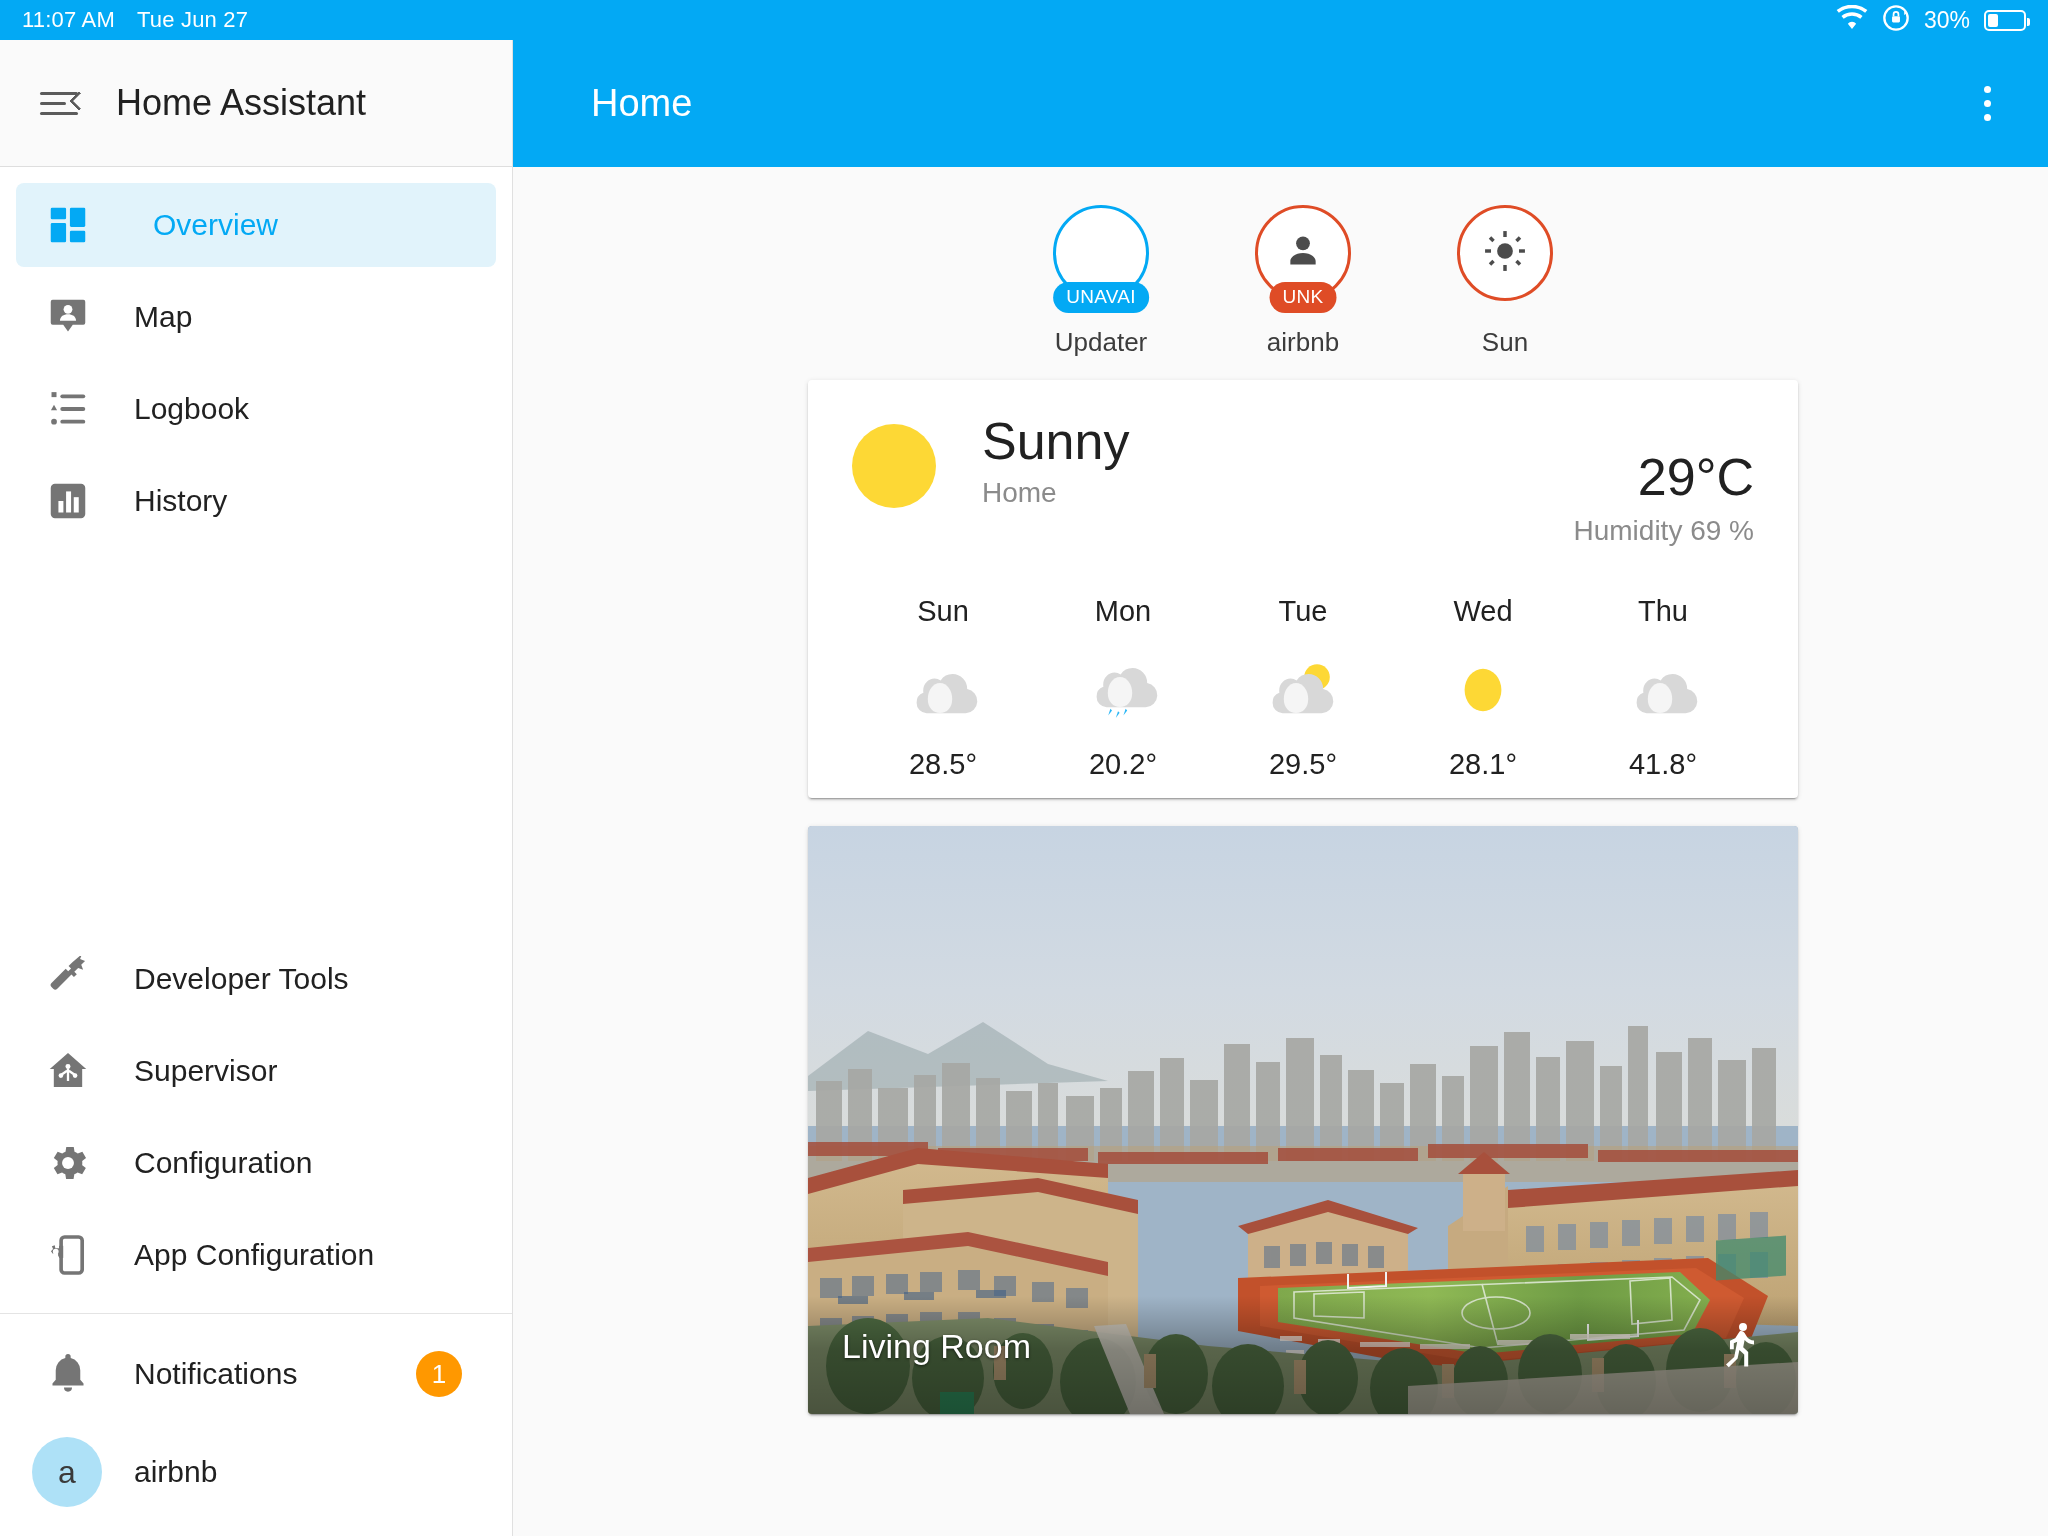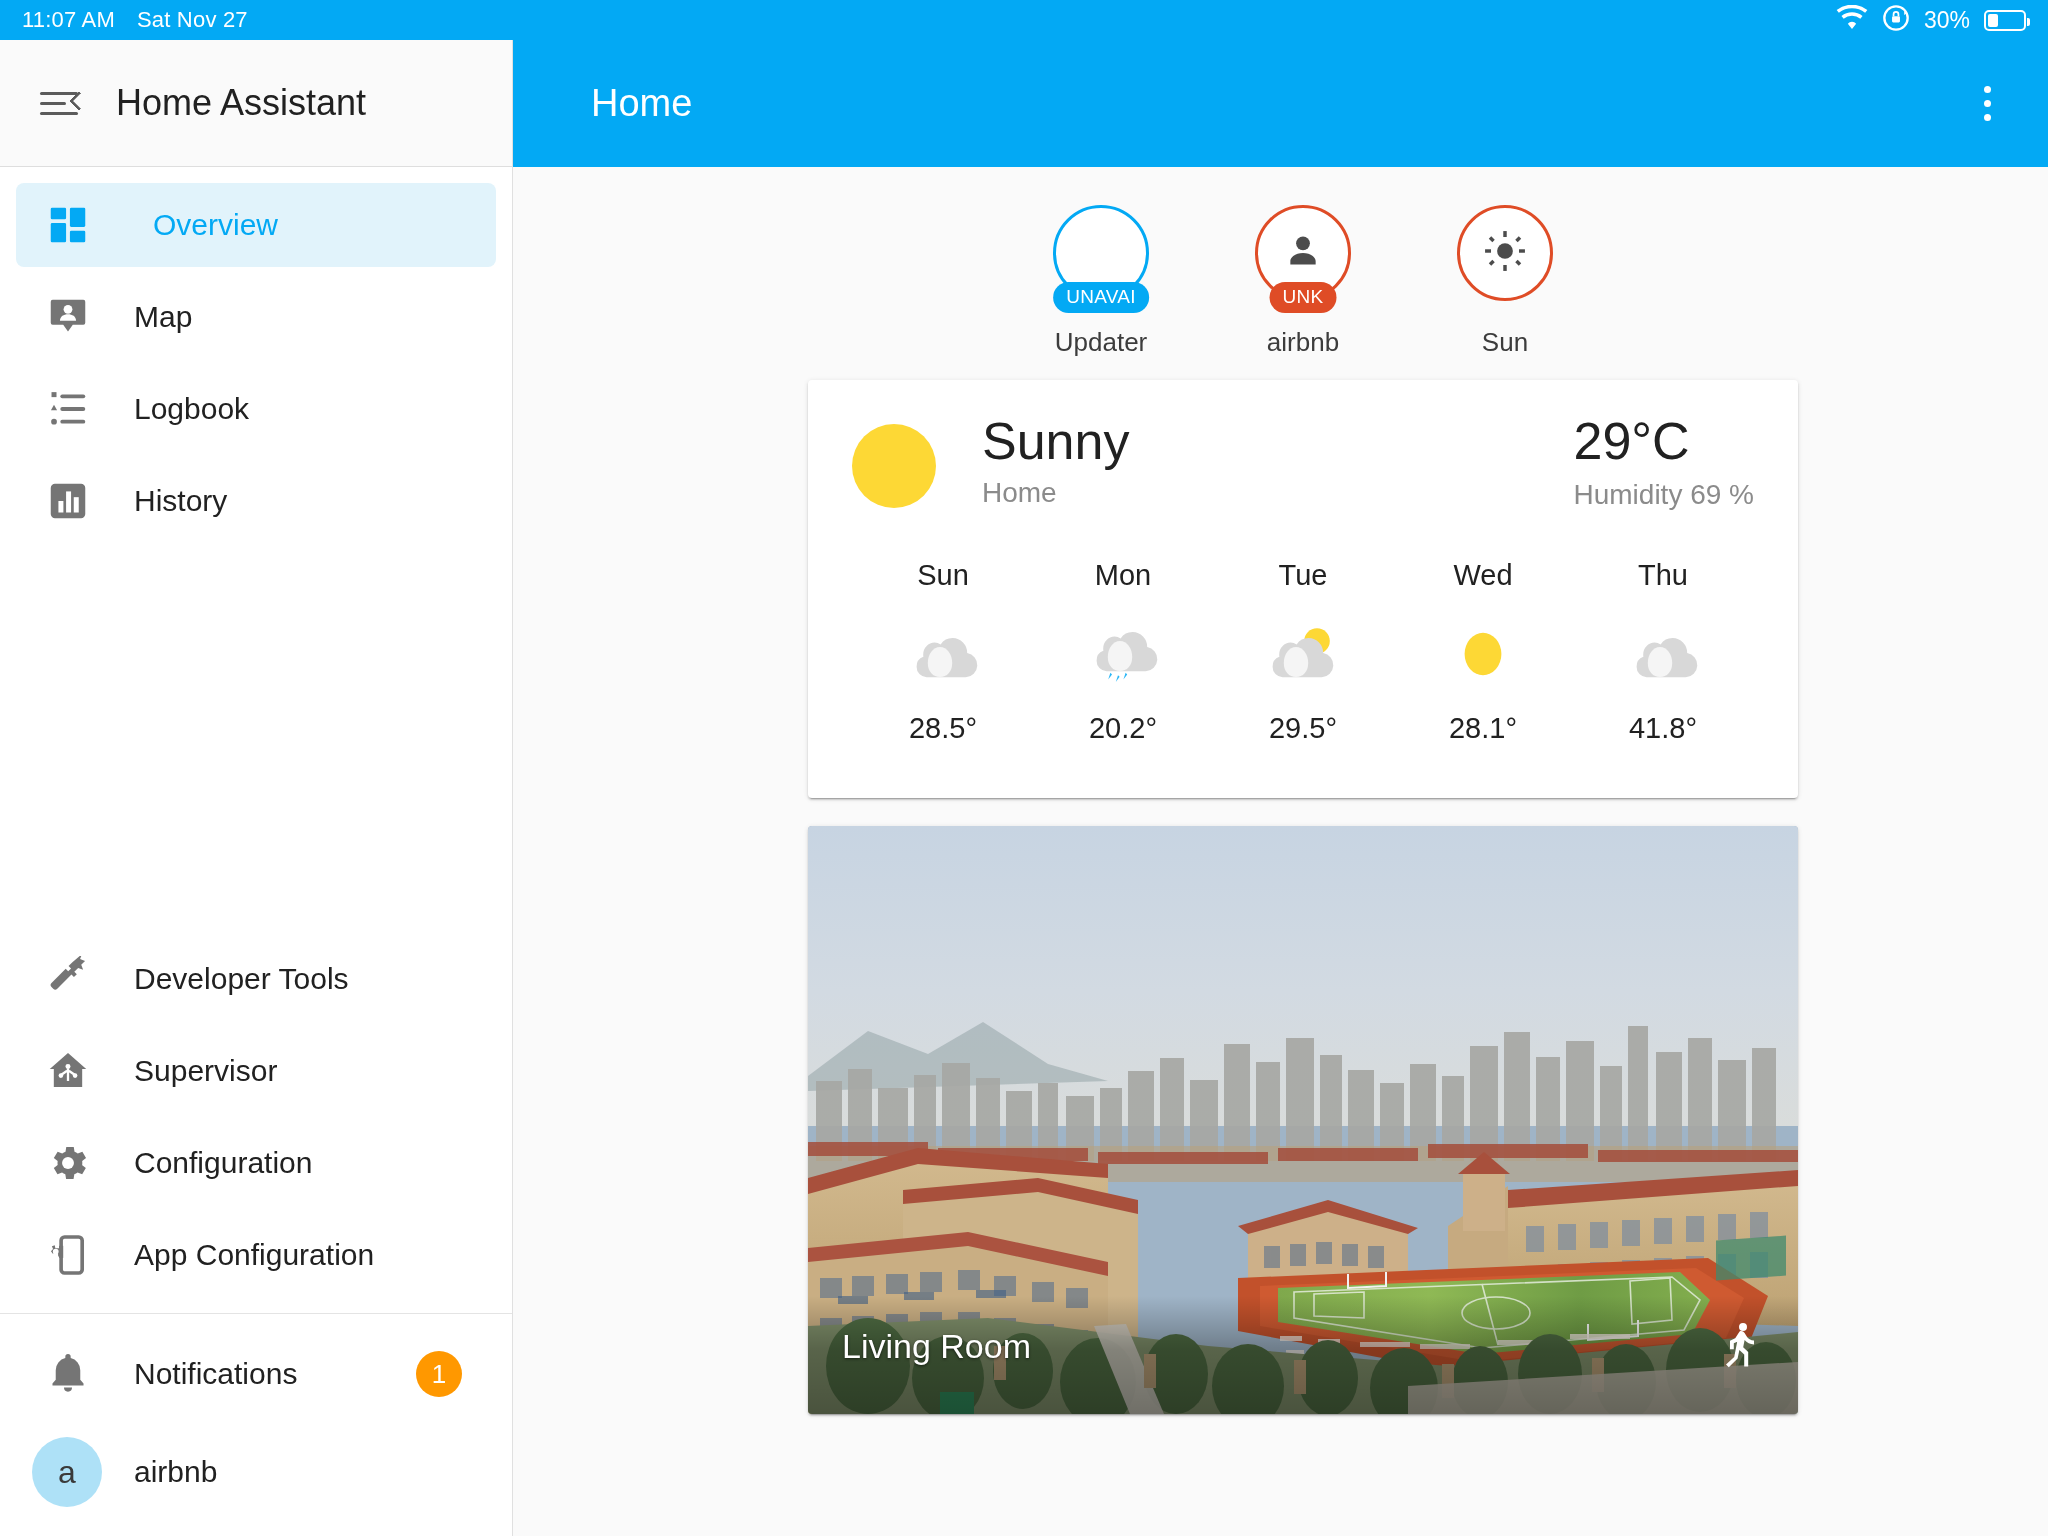--- a/index.html
+++ b/index.html
@@ -125,21 +125,21 @@
   .card {
     background:#fff; border-radius:4px; margin:0 auto;
     box-shadow:0 2px 2px 0 rgba(0,0,0,.14), 0 1px 5px 0 rgba(0,0,0,.12), 0 3px 1px -2px rgba(0,0,0,.2);
   }
   .weather-card { width:990px; height:418px; padding:34px 44px 0 44px; }
   .wx-top { display:flex; align-items:flex-start; }
   .wx-sun-big { width:84px; height:84px; border-radius:50%; background:#FDD835; flex:0 0 84px; margin-top:10px; }
   .wx-main { margin-left:46px; }
   .wx-cond { font-size:52px; color:#212121; line-height:1.05; font-weight:400; }
   .wx-loc { font-size:28px; color:#8b8b8b; margin-top:8px; }
-  .wx-right { margin-left:auto; text-align:left; }
+  .wx-right { margin-left:auto; text-align:right;margin-top:36px; }
   .wx-temp { font-size:52px; color:#212121; line-height:1.05; }
   .wx-hum { font-size:28px; color:#8b8b8b; margin-top:10px; white-space:nowrap; }
 
   .forecast { display:flex; justify-content:space-between; margin-top:48px; padding:0 16px; }
   .fc-day { width:150px; display:flex; flex-direction:column; align-items:center; }
   .fc-name { font-size:29px; color:#212121; }
   .fc-icon { height:96px; display:flex; align-items:center; justify-content:center; margin-top:12px; }
   .fc-temp { font-size:29px; color:#212121; margin-top:12px; }
 
   
@@ -158,21 +158,21 @@
   .cam-motion { width:48px; height:48px; margin-bottom:4px; }
 </style>
 </head>
 <body>
 
 <div class="app">
 
   <div class="statusbar">
     <div class="sb-left">
       <span class="sb-time">11:07 AM</span>
-      <span class="sb-date">Sat Nov 27</span>
+      <span class="sb-date">Tue Jun 27</span>
     </div>
     <div class="sb-right">
       <span>
         <svg width="32" height="26" viewBox="0 0 24 20">
             <path fill="#fff" d="M12 18.5l3.2-4a4.1 4.1 0 0 0-6.4 0l3.2 4zM5.6 10.5a10.2 10.2 0 0 1 12.8 0l1.7-2.1a12.9 12.9 0 0 0-16.2 0l1.7 2.1zM1.9 5.9a16.6 16.6 0 0 1 20.2 0L23.8 3.8a19.3 19.3 0 0 0-23.6 0L1.9 5.9z"></path>
           </svg>
       </span>
       <span>
         <svg width="28" height="28" viewBox="0 0 24 24">
           <circle cx="12" cy="12" r="10" fill="none" stroke="#fff" stroke-width="2"></circle>

